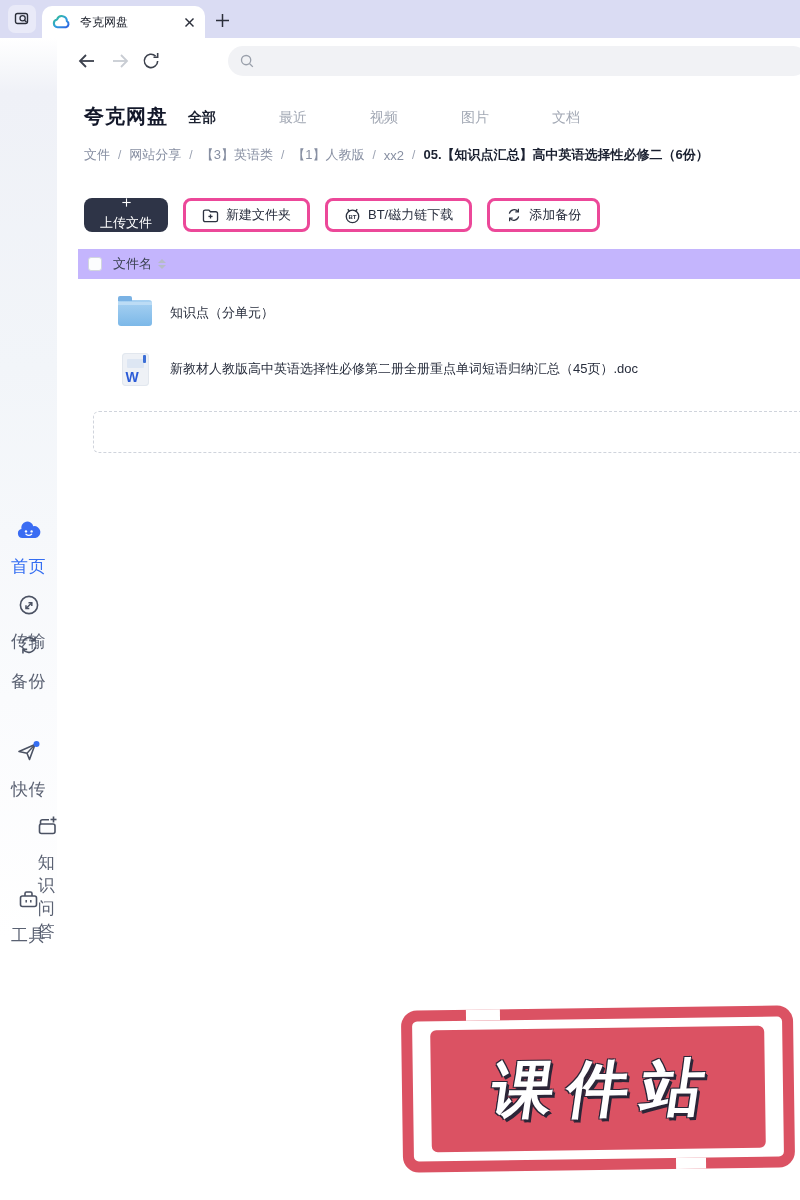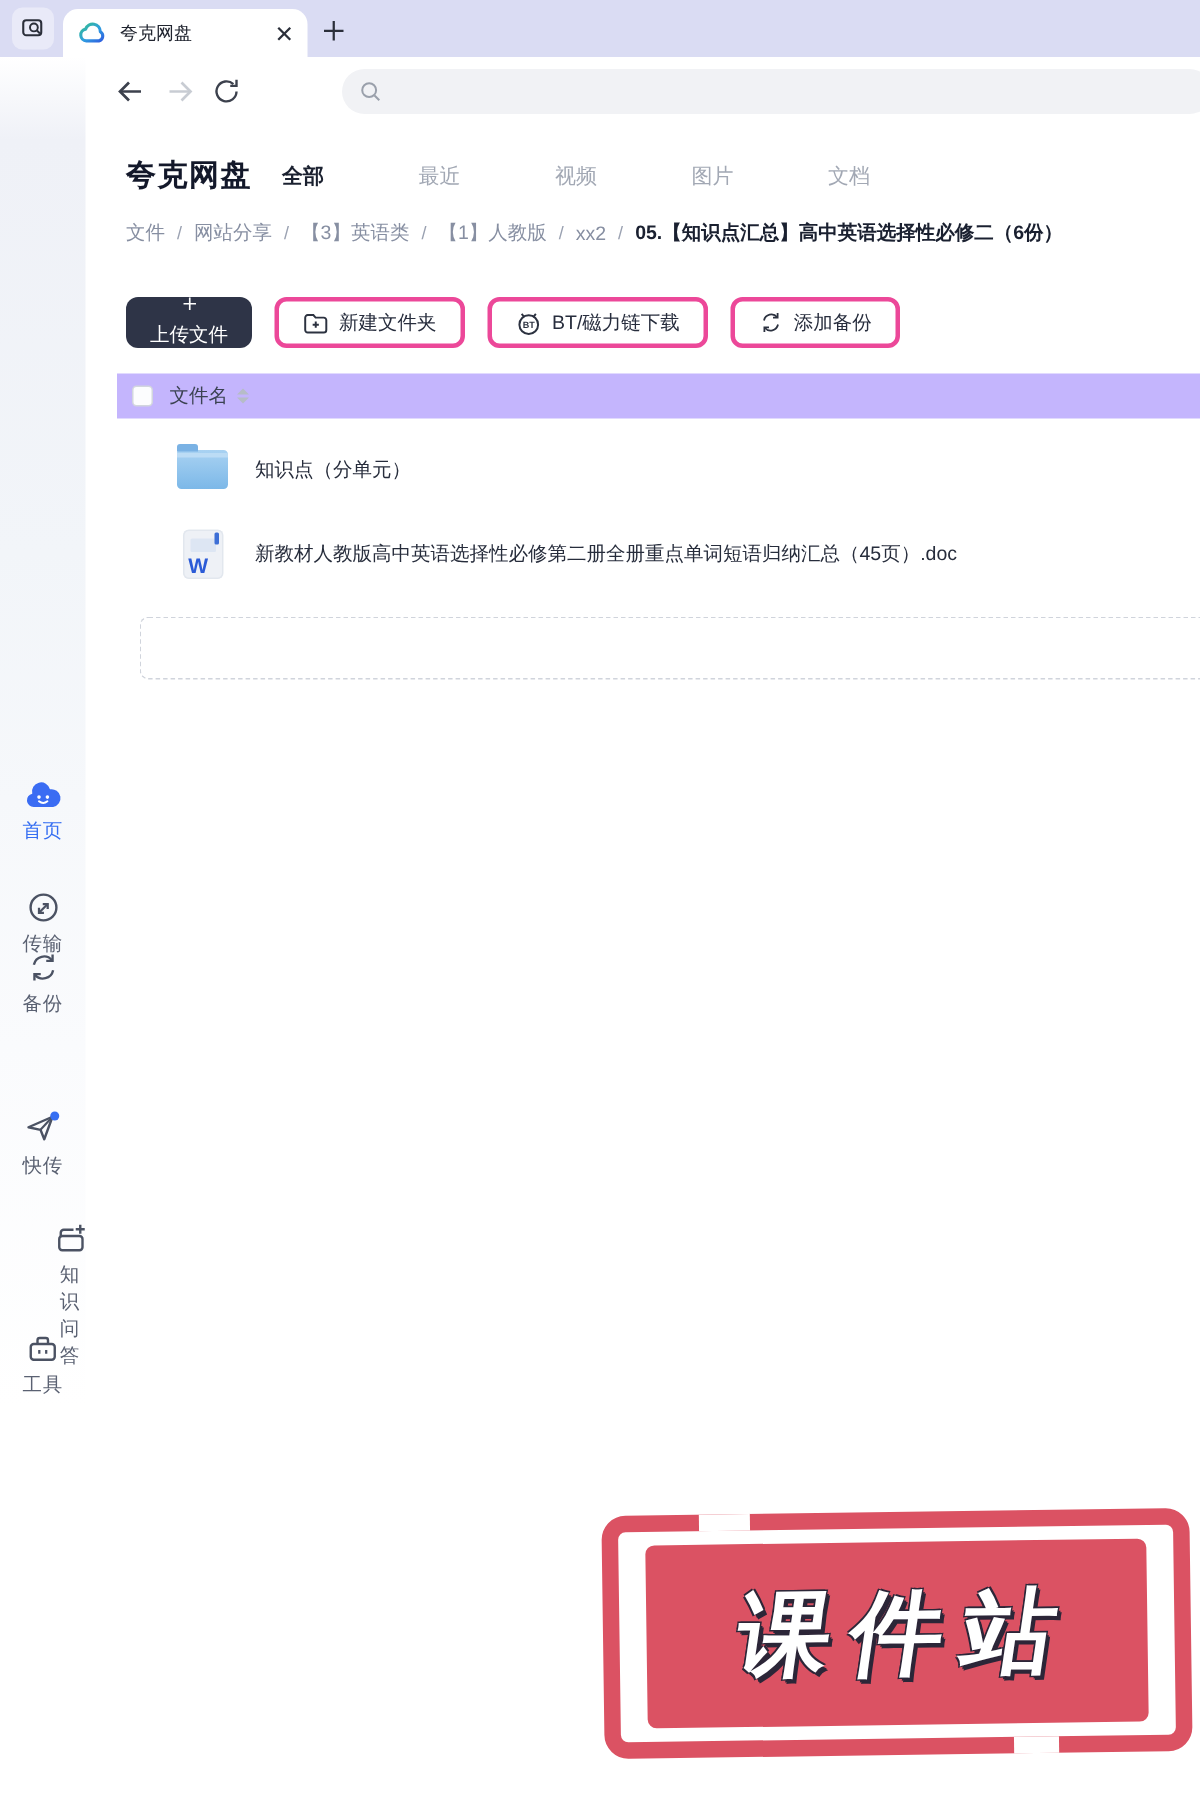--- a/index.html
+++ b/index.html
@@ -26,21 +26,21 @@
     position:absolute; left:228px; top:46px; width:580px; height:30px; border-radius:15px;
     background:#f1f2f5; display:flex; align-items:center; padding-left:11px;
   }
   .searchbar input { border:none; outline:none; background:transparent; font-size:13px; margin-left:8px; width:480px; font-family:inherit; }
   
   .sidebar {
     position:absolute; left:0; top:38px; width:57px; height:1162px;
     background:linear-gradient(180deg,#ffffff 0px,#eff1f7 55px,#f2f5f9 330px,#fafbfd 660px,#ffffff 900px);
   }
   .side-item { position:absolute; left:0; width:57px; text-align:center; cursor:pointer; }
-  .side-item .lbl { display:block; margin-top:4px; font-size:13px; color:#5a6172; letter-spacing:0.5px; }
+  .side-item .lbl { display:block; margin-top:14px; font-size:17px; color:#5a6172; letter-spacing:0.5px; }
   .side-item.active .lbl { color:#356ef2; }
   
   .page-title { position:absolute; left:84px; top:103px; font-size:20px; font-weight:800; color:#13182a; letter-spacing:1px; }
   .filter-tabs { position:absolute; left:188px; top:109px; display:flex; gap:63px; font-size:14px;font-family:Liberation Mono, monospace; }
   .ftab { color:#a2a8b4; cursor:pointer; white-space:nowrap; }
   .ftab.active { color:#1b2130; font-weight:bold; }
   .crumbs { position:absolute; left:84px; top:146px; width:716px; display:flex; gap:8px; font-size:13px; color:#878fa2; white-space:nowrap; overflow:hidden; align-items:center; }
   .crumb { cursor:pointer; }
   .crumb-sep { color:#9aa1b1; font-size:12px; }
   .crumb-current { color:#1a2030; font-weight:bold; }

